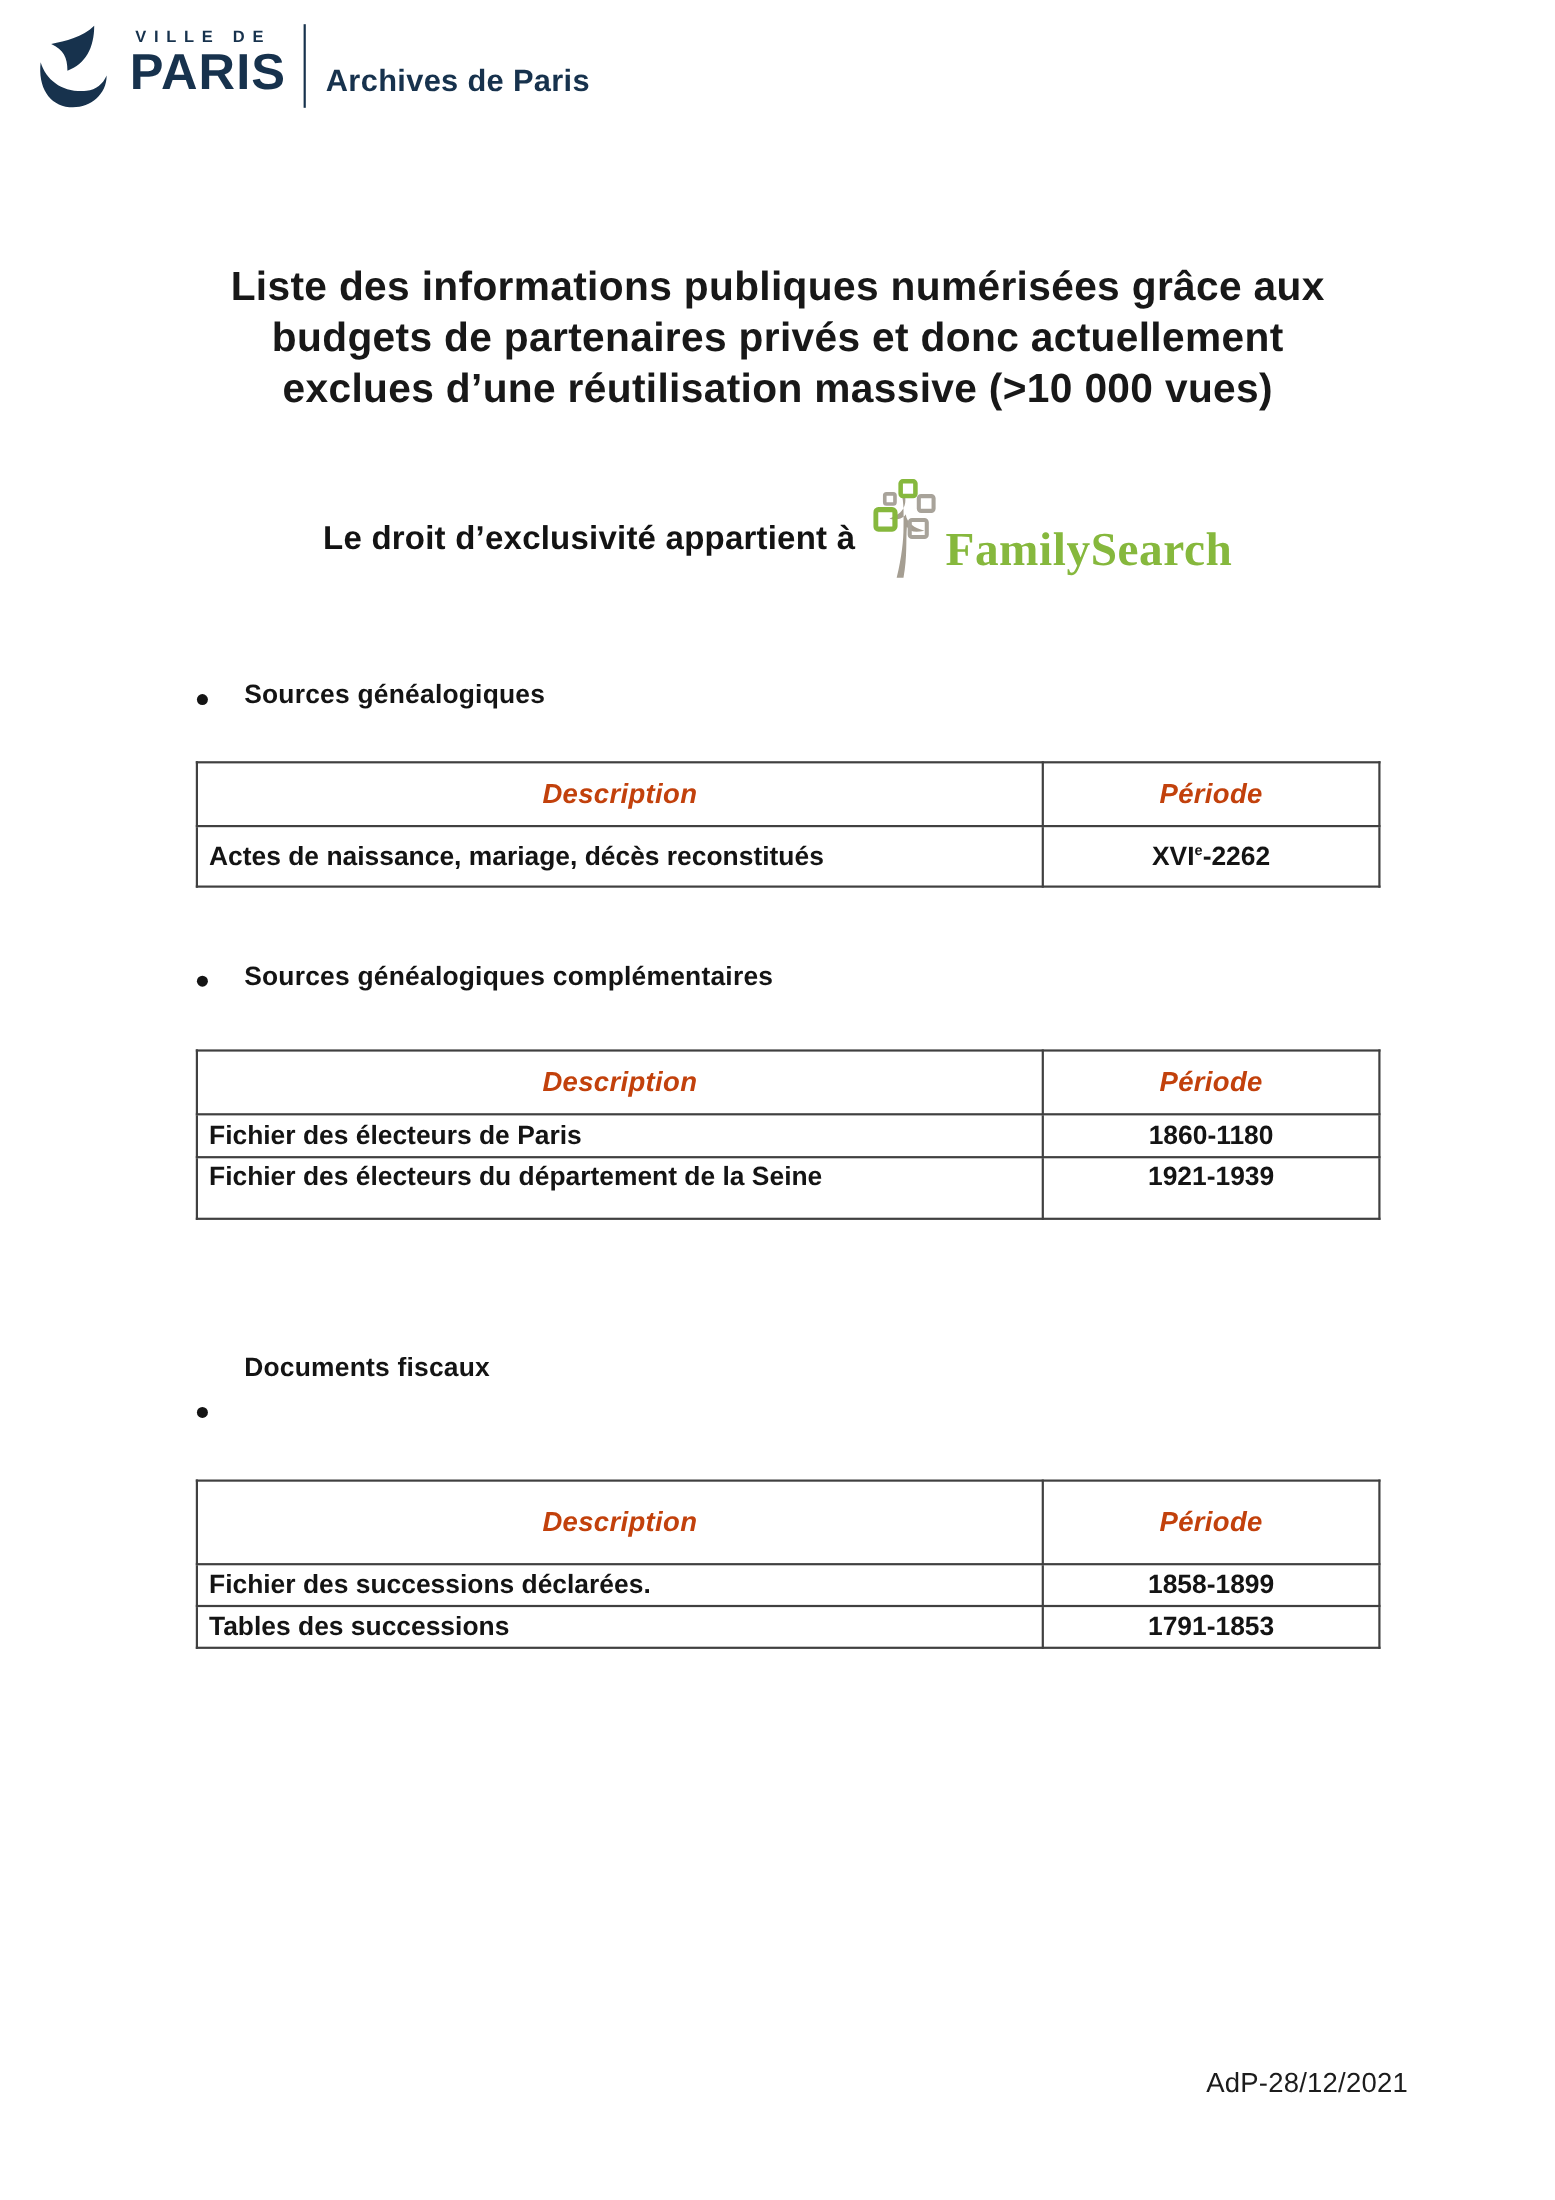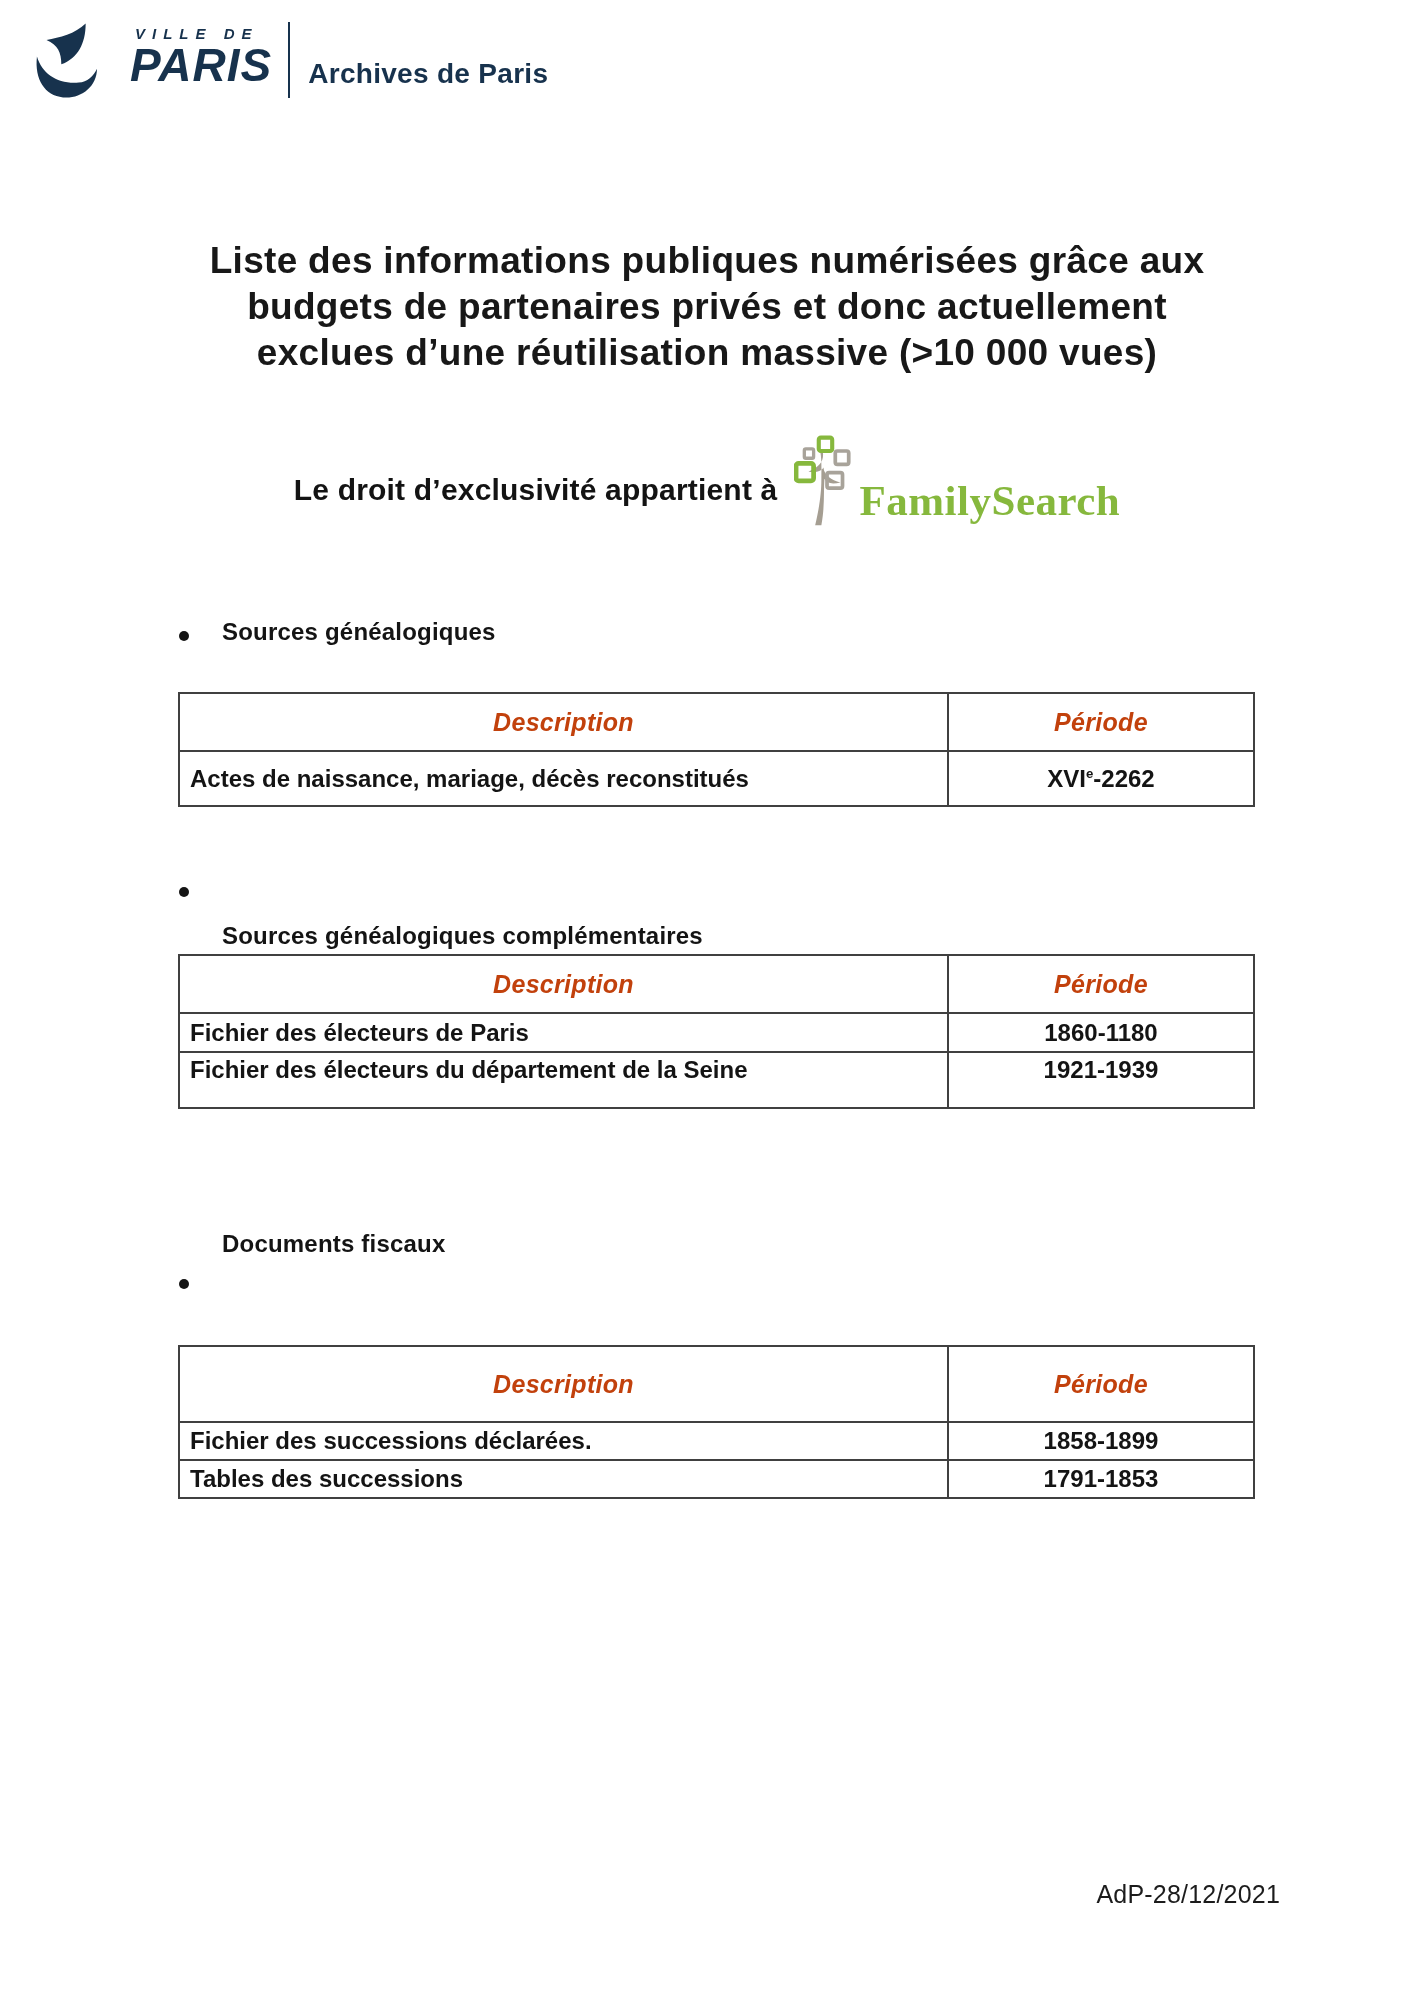--- a/index.html
+++ b/index.html
@@ -15,21 +15,21 @@
   body{
     width:1414px;height:2000px;position:relative;
     font-family:"Liberation Sans", sans-serif;
     color:var(--text-black);
   }
 
   
   .brand{position:absolute;left:30px;top:18px;display:flex;align-items:flex-start;}
   .boat{width:80px;height:84px;flex:0 0 auto;}
   .boat path{fill:var(--brand-navy);}
-  .brand-words{margin-left:20px;padding-top:8px;font-style:italic;}
+  .brand-words{margin-left:8px;padding-top:8px;}
   .brand-small{
     font-size:15px;font-weight:700;letter-spacing:7px;color:var(--brand-navy);
     margin-left:5px;line-height:1;
   }
   .brand-big{
     font-size:46px;font-weight:800;letter-spacing:1px;color:var(--brand-navy);
     line-height:1.05;
   }
   .brand-divider{width:2px;height:76px;background:var(--brand-navy);margin:4px 18px 0 16px;}
   .brand-division{
@@ -67,21 +67,21 @@
   
   .bullet-dot{
     position:absolute;left:179px;width:10px;height:10px;border-radius:50%;
     background:#141414;
   }
   .section-label{
     position:absolute;left:222px;font-size:24px;font-weight:700;color:#141414;
     letter-spacing:0.2px;line-height:1.3;
   }
   .dot-1{top:631px;} .label-1{top:616px;}
-  .dot-2{top:887px;} .label-2{top:920px;}
+  .dot-2{top:887px;} .label-2{top:872px;}
   .dot-3{top:1279px;} .label-3{top:1228px;}
 
   
   table.data-table{
     position:absolute;left:178px;width:1075px;
     border-collapse:collapse;table-layout:fixed;
   }
   table.data-table th,table.data-table td{
     border:2px solid var(--table-border);
   }

